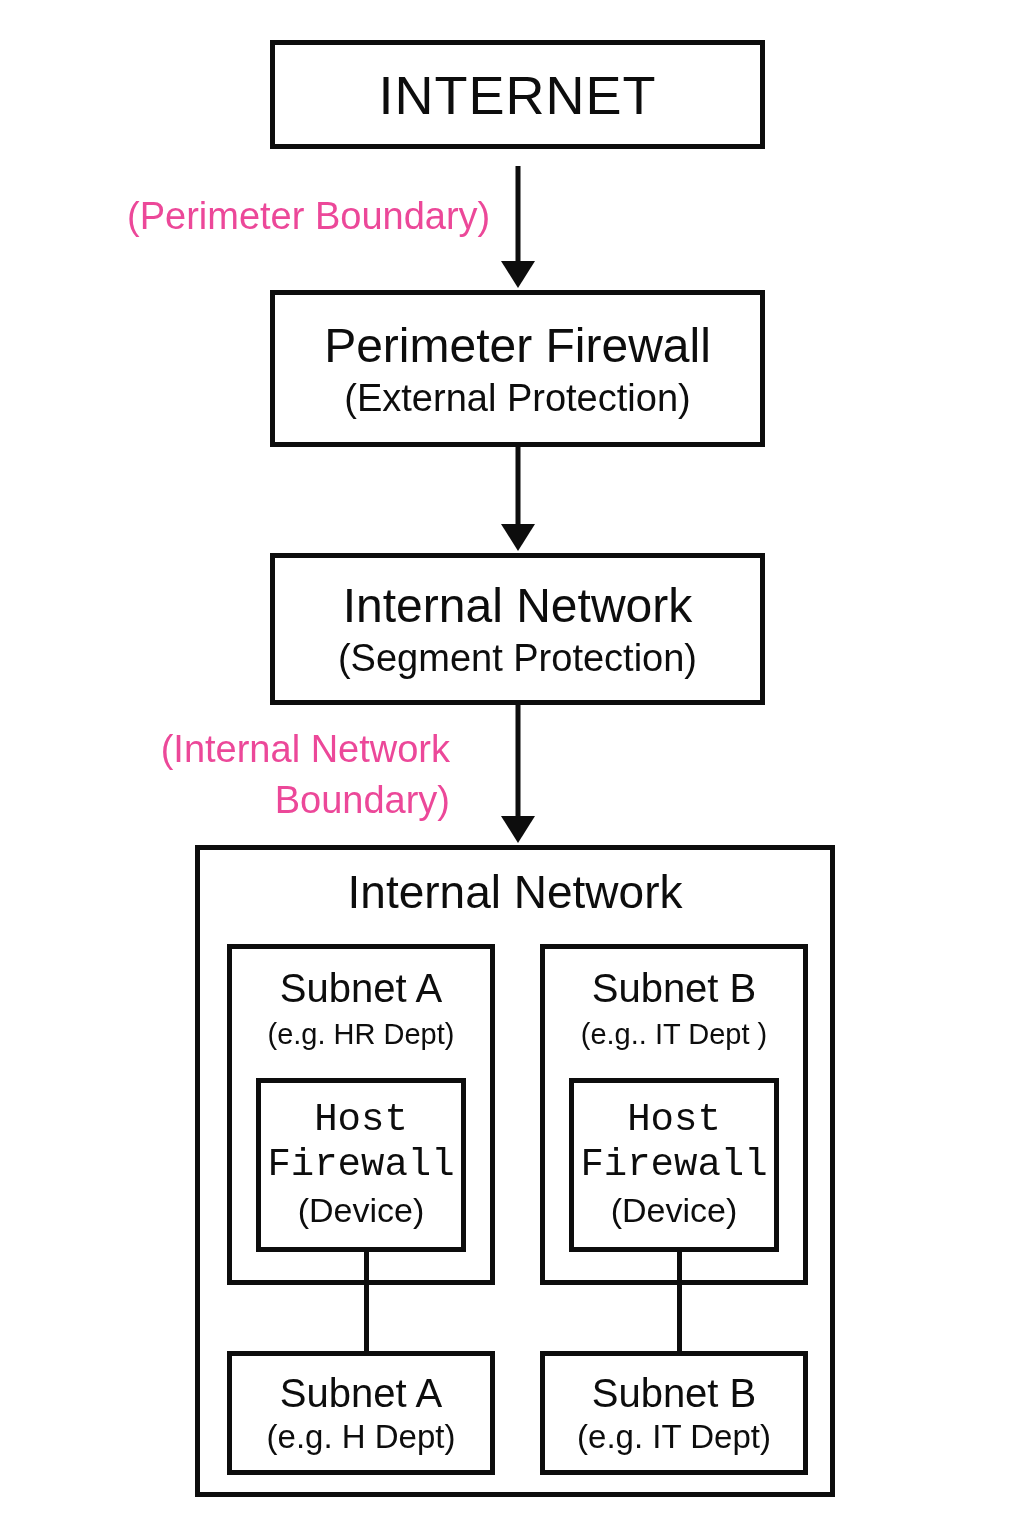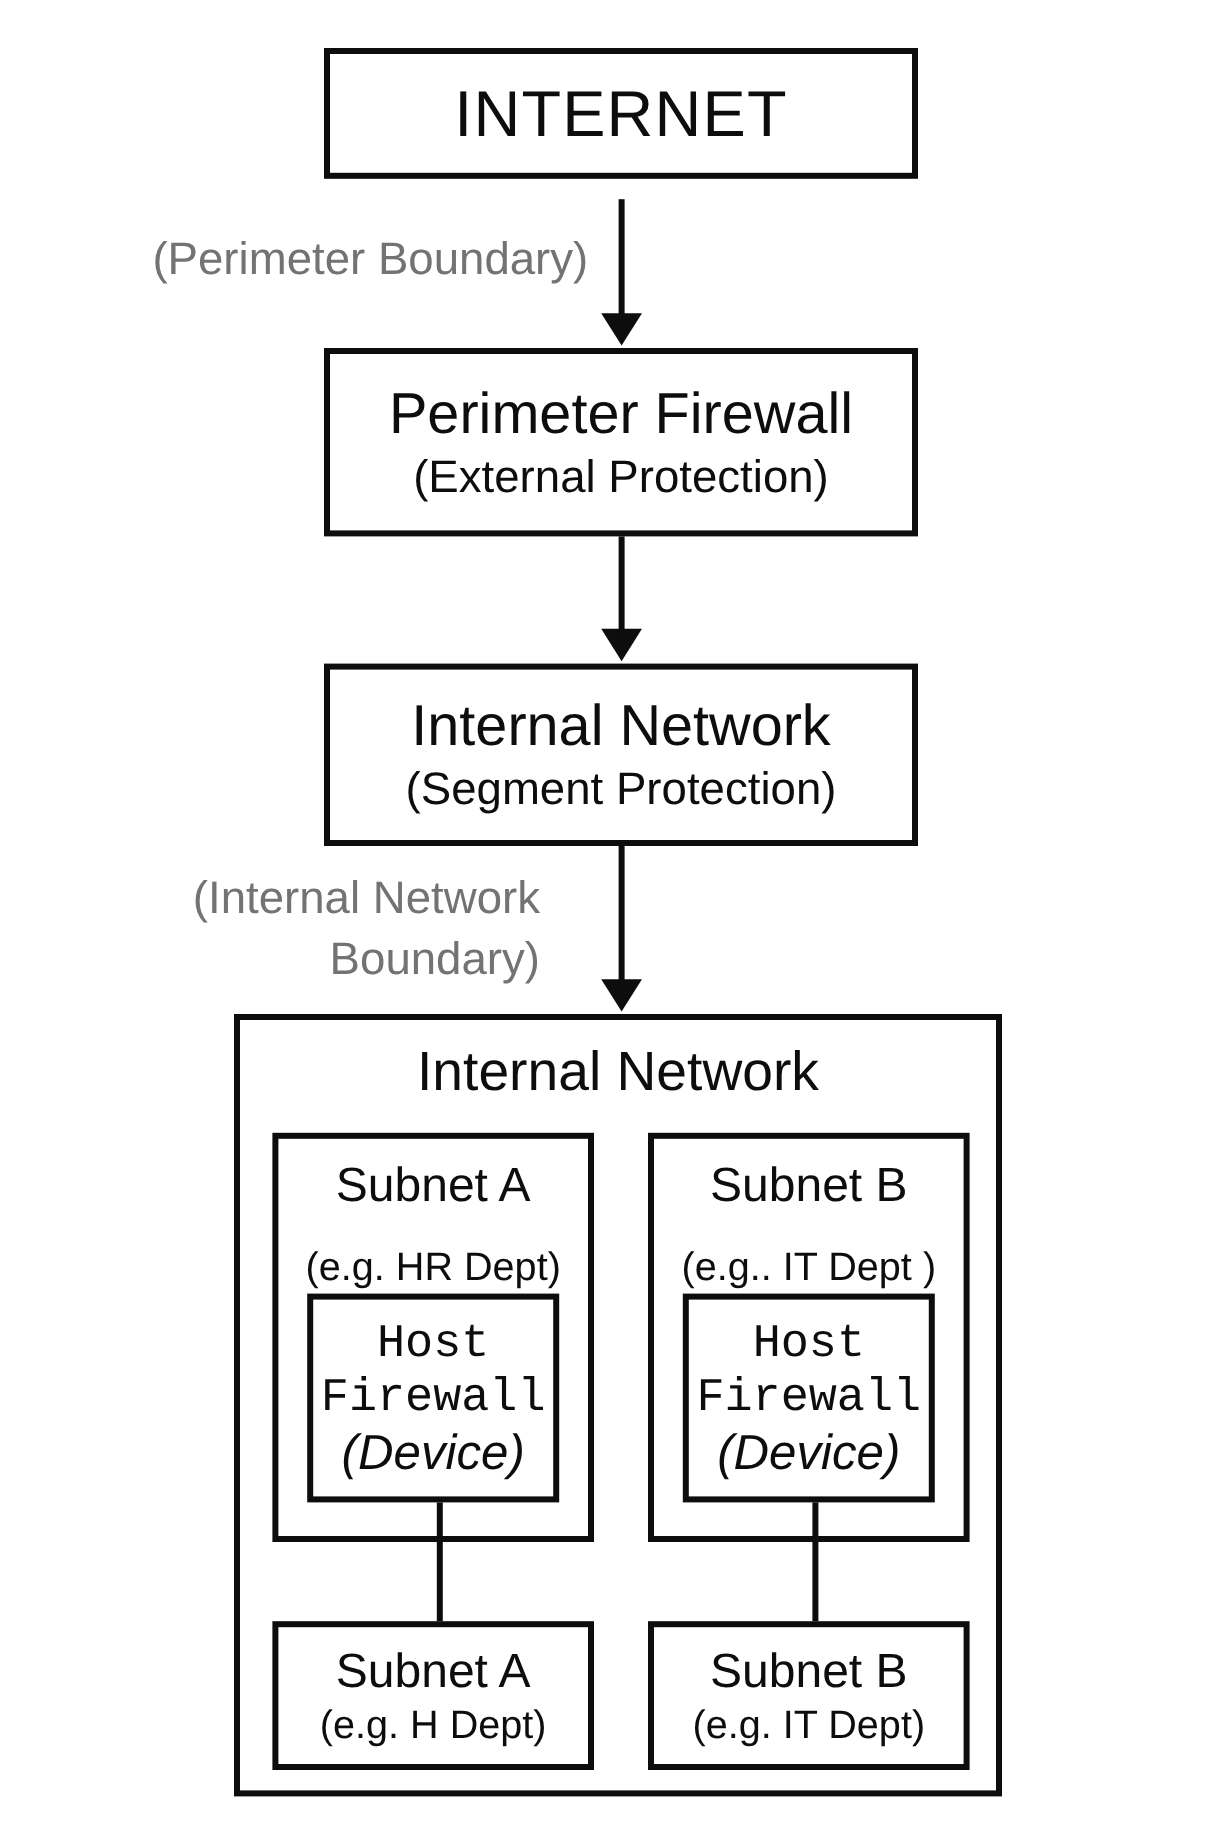--- a/index.html
+++ b/index.html
@@ -41,21 +41,21 @@
   .node-subtitle {
     font-size: 38px;
     line-height: 46px;
     font-weight: 400;
   }
   .float-label {
     position: absolute;
     font-size: 38px;
     line-height: 51px;
     font-weight: 400;
-    color: #737373;
+    color: #ec4899;
   }
   .arrow {
     position: absolute;
     width: 36px;
   }
   .arrow .stem {
     position: absolute;
     top: 0;
     left: 50%;
     transform: translateX(-50%);
@@ -98,36 +98,34 @@
     padding-top: 6px;
     justify-content: flex-start;
   }
   .subnet-title {
     margin-top: 8px;
     font-size: 40px;
     line-height: 50px;
     font-weight: 500;
   }
   .subnet-subtitle {
-    font-size: 33px;
+    font-size: 29px;
     line-height: 42px;
     font-weight: 400;
-    margin-top: 22px;
   }
   .hostfw-title {
     font-size: 39px;
     line-height: 45px;
     font-weight: 500;
     font-family: Liberation Mono, monospace;
   }
   .hostfw-subtitle {
-    font-size: 41px;
+    font-size: 34px;
     line-height: 44px;
     font-weight: 400;
-    font-style: italic;
   }
   .lower-subnet-title {
     font-size: 40px;
     line-height: 48px;
     font-weight: 500;
   }
   .lower-subnet-subtitle {
     font-size: 33px;
     line-height: 40px;
     font-weight: 400;

